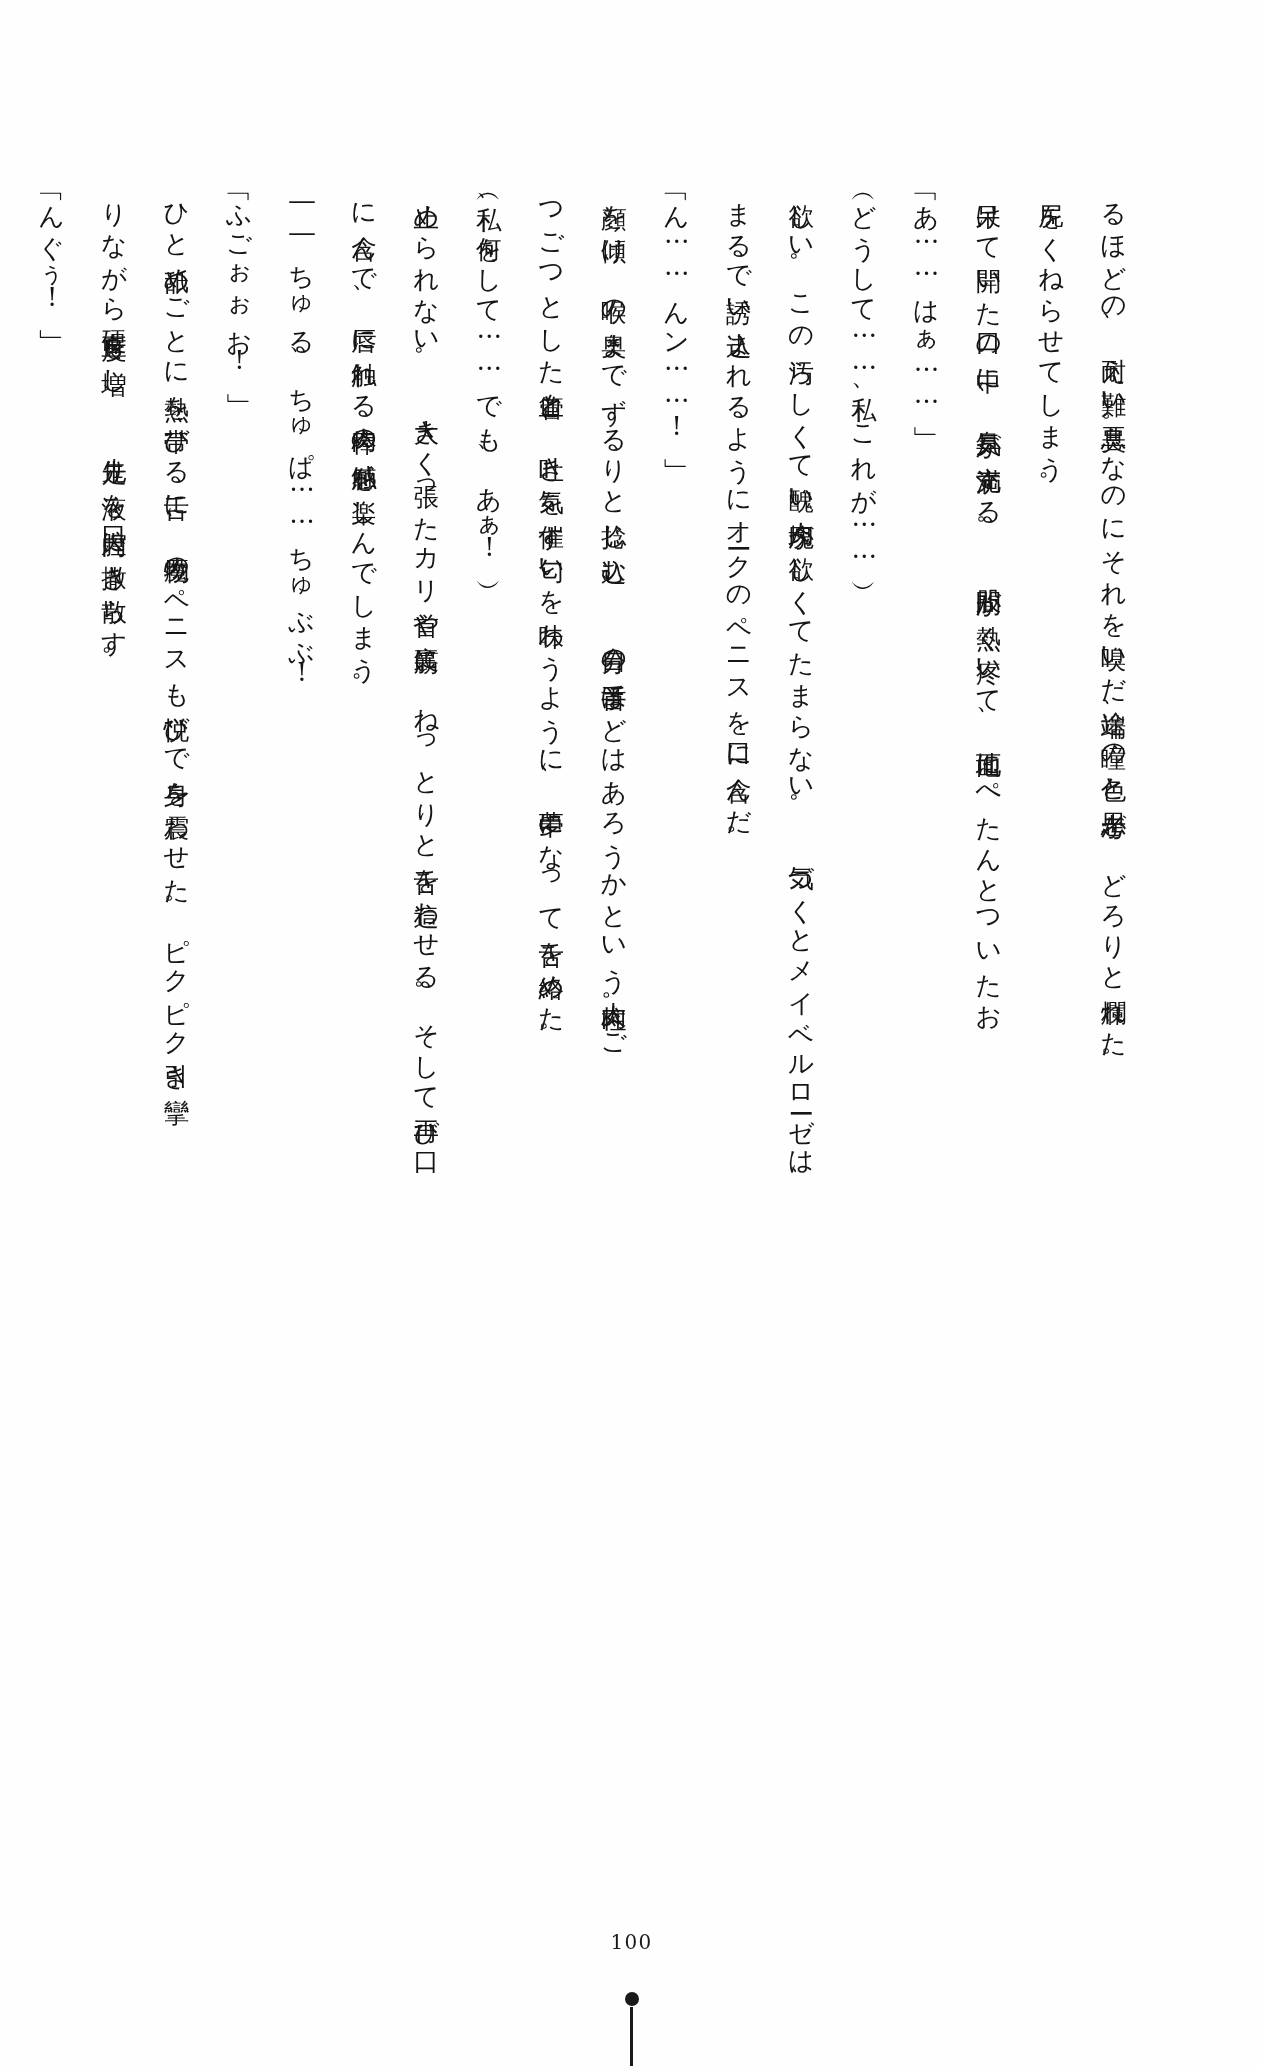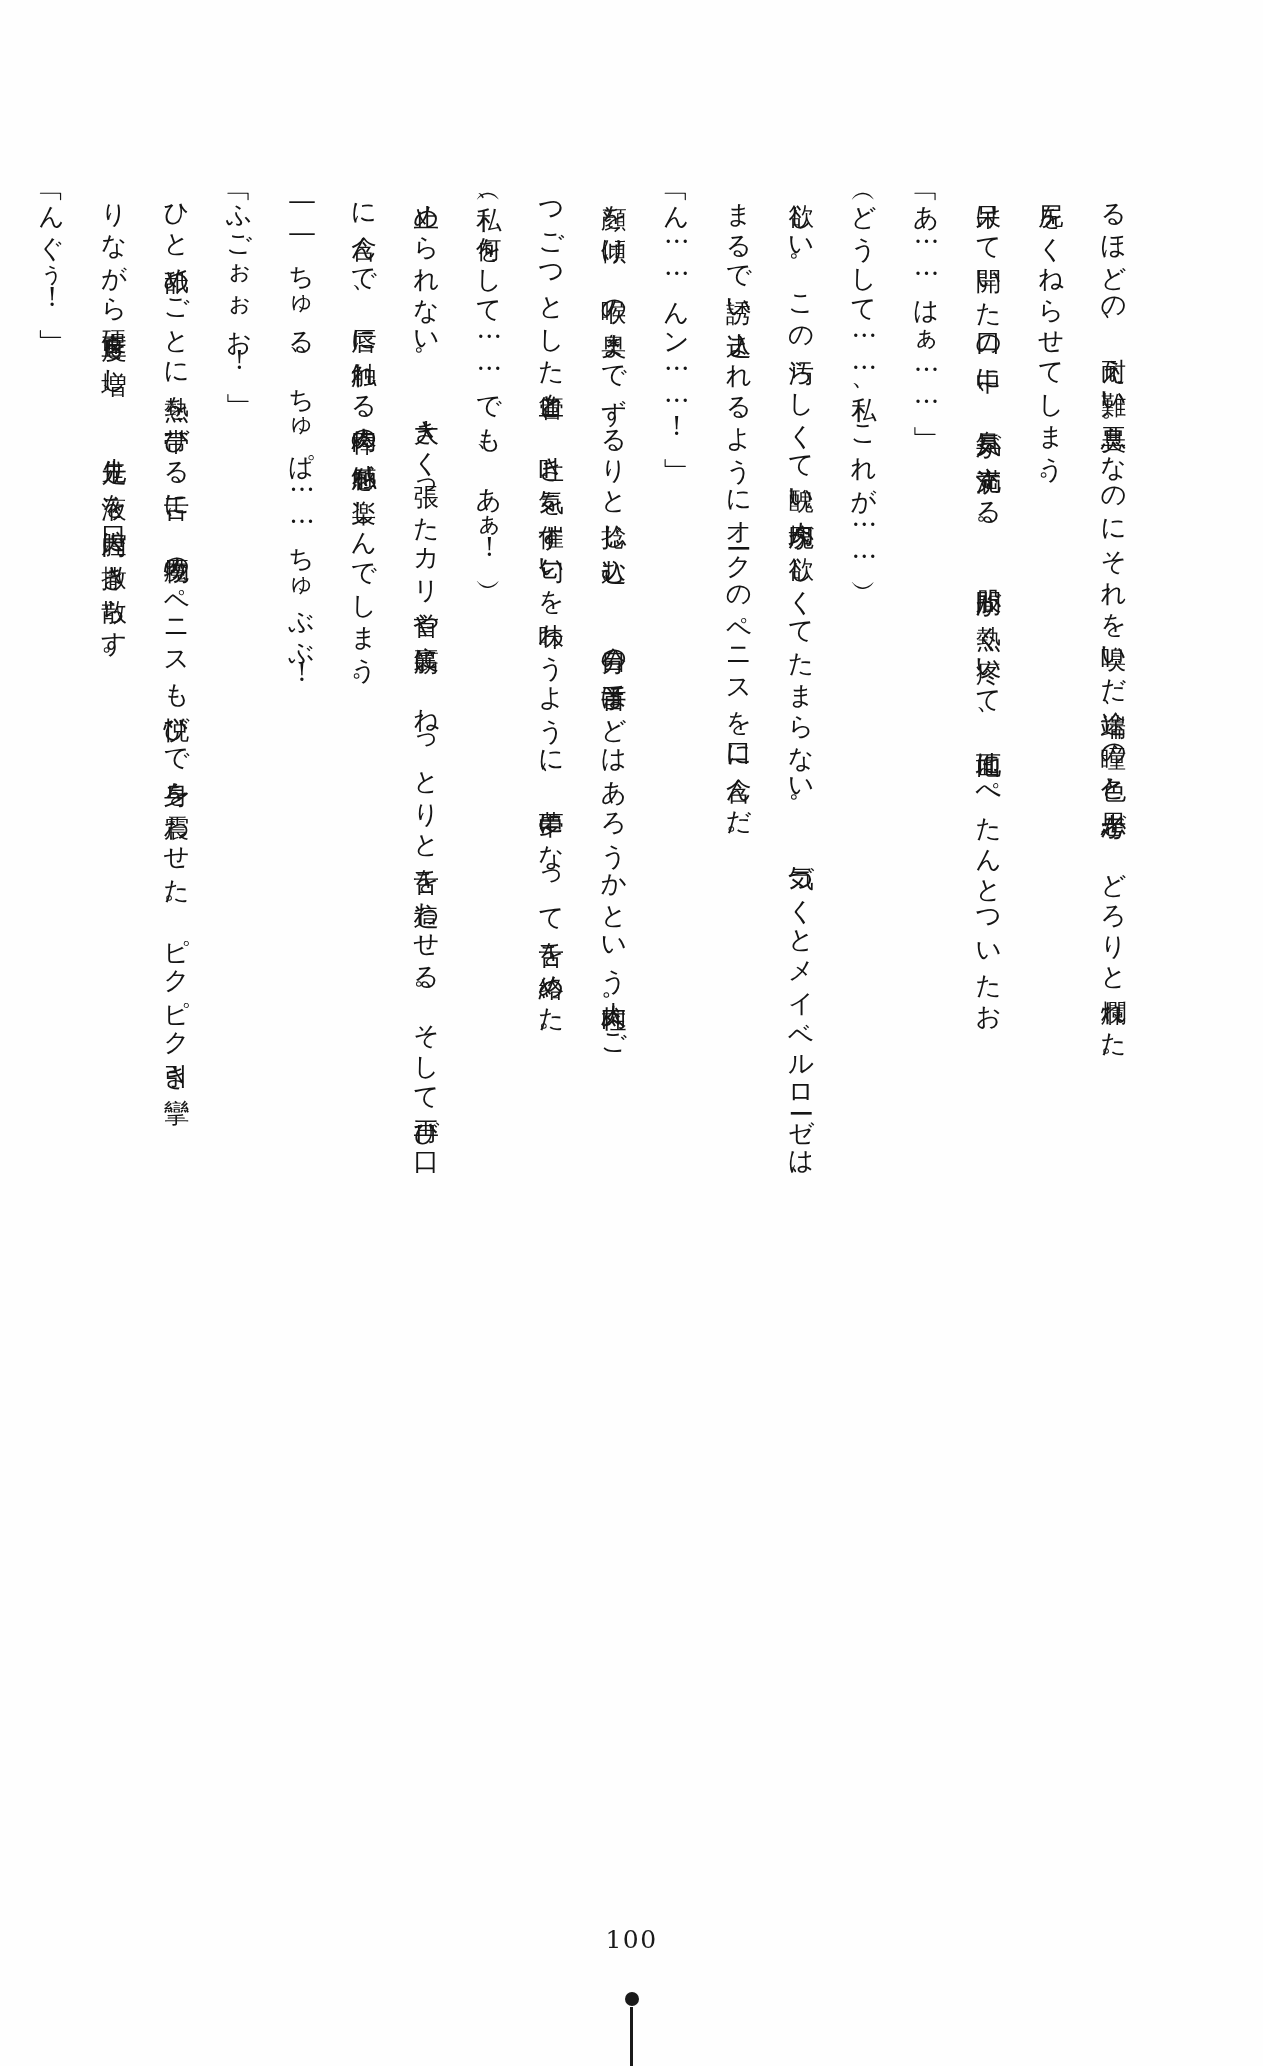--- a/index.html
+++ b/index.html
@@ -46,21 +46,21 @@
   }
 
   
   #page-number {
     position: absolute;
     left: 0;
     right: 0;
     bottom: 112px;
     text-align: center;
     font-family: "DejaVu Serif", "Liberation Serif", serif;
-    font-size: 25px;
+    font-size: 20px;
     color: #1a1a1a;
     letter-spacing: 0.06em;
   }
 
   
   #binding-mark {
     position: absolute;
     left: 50%;
     bottom: 0;
     transform: translateX(-50%);

